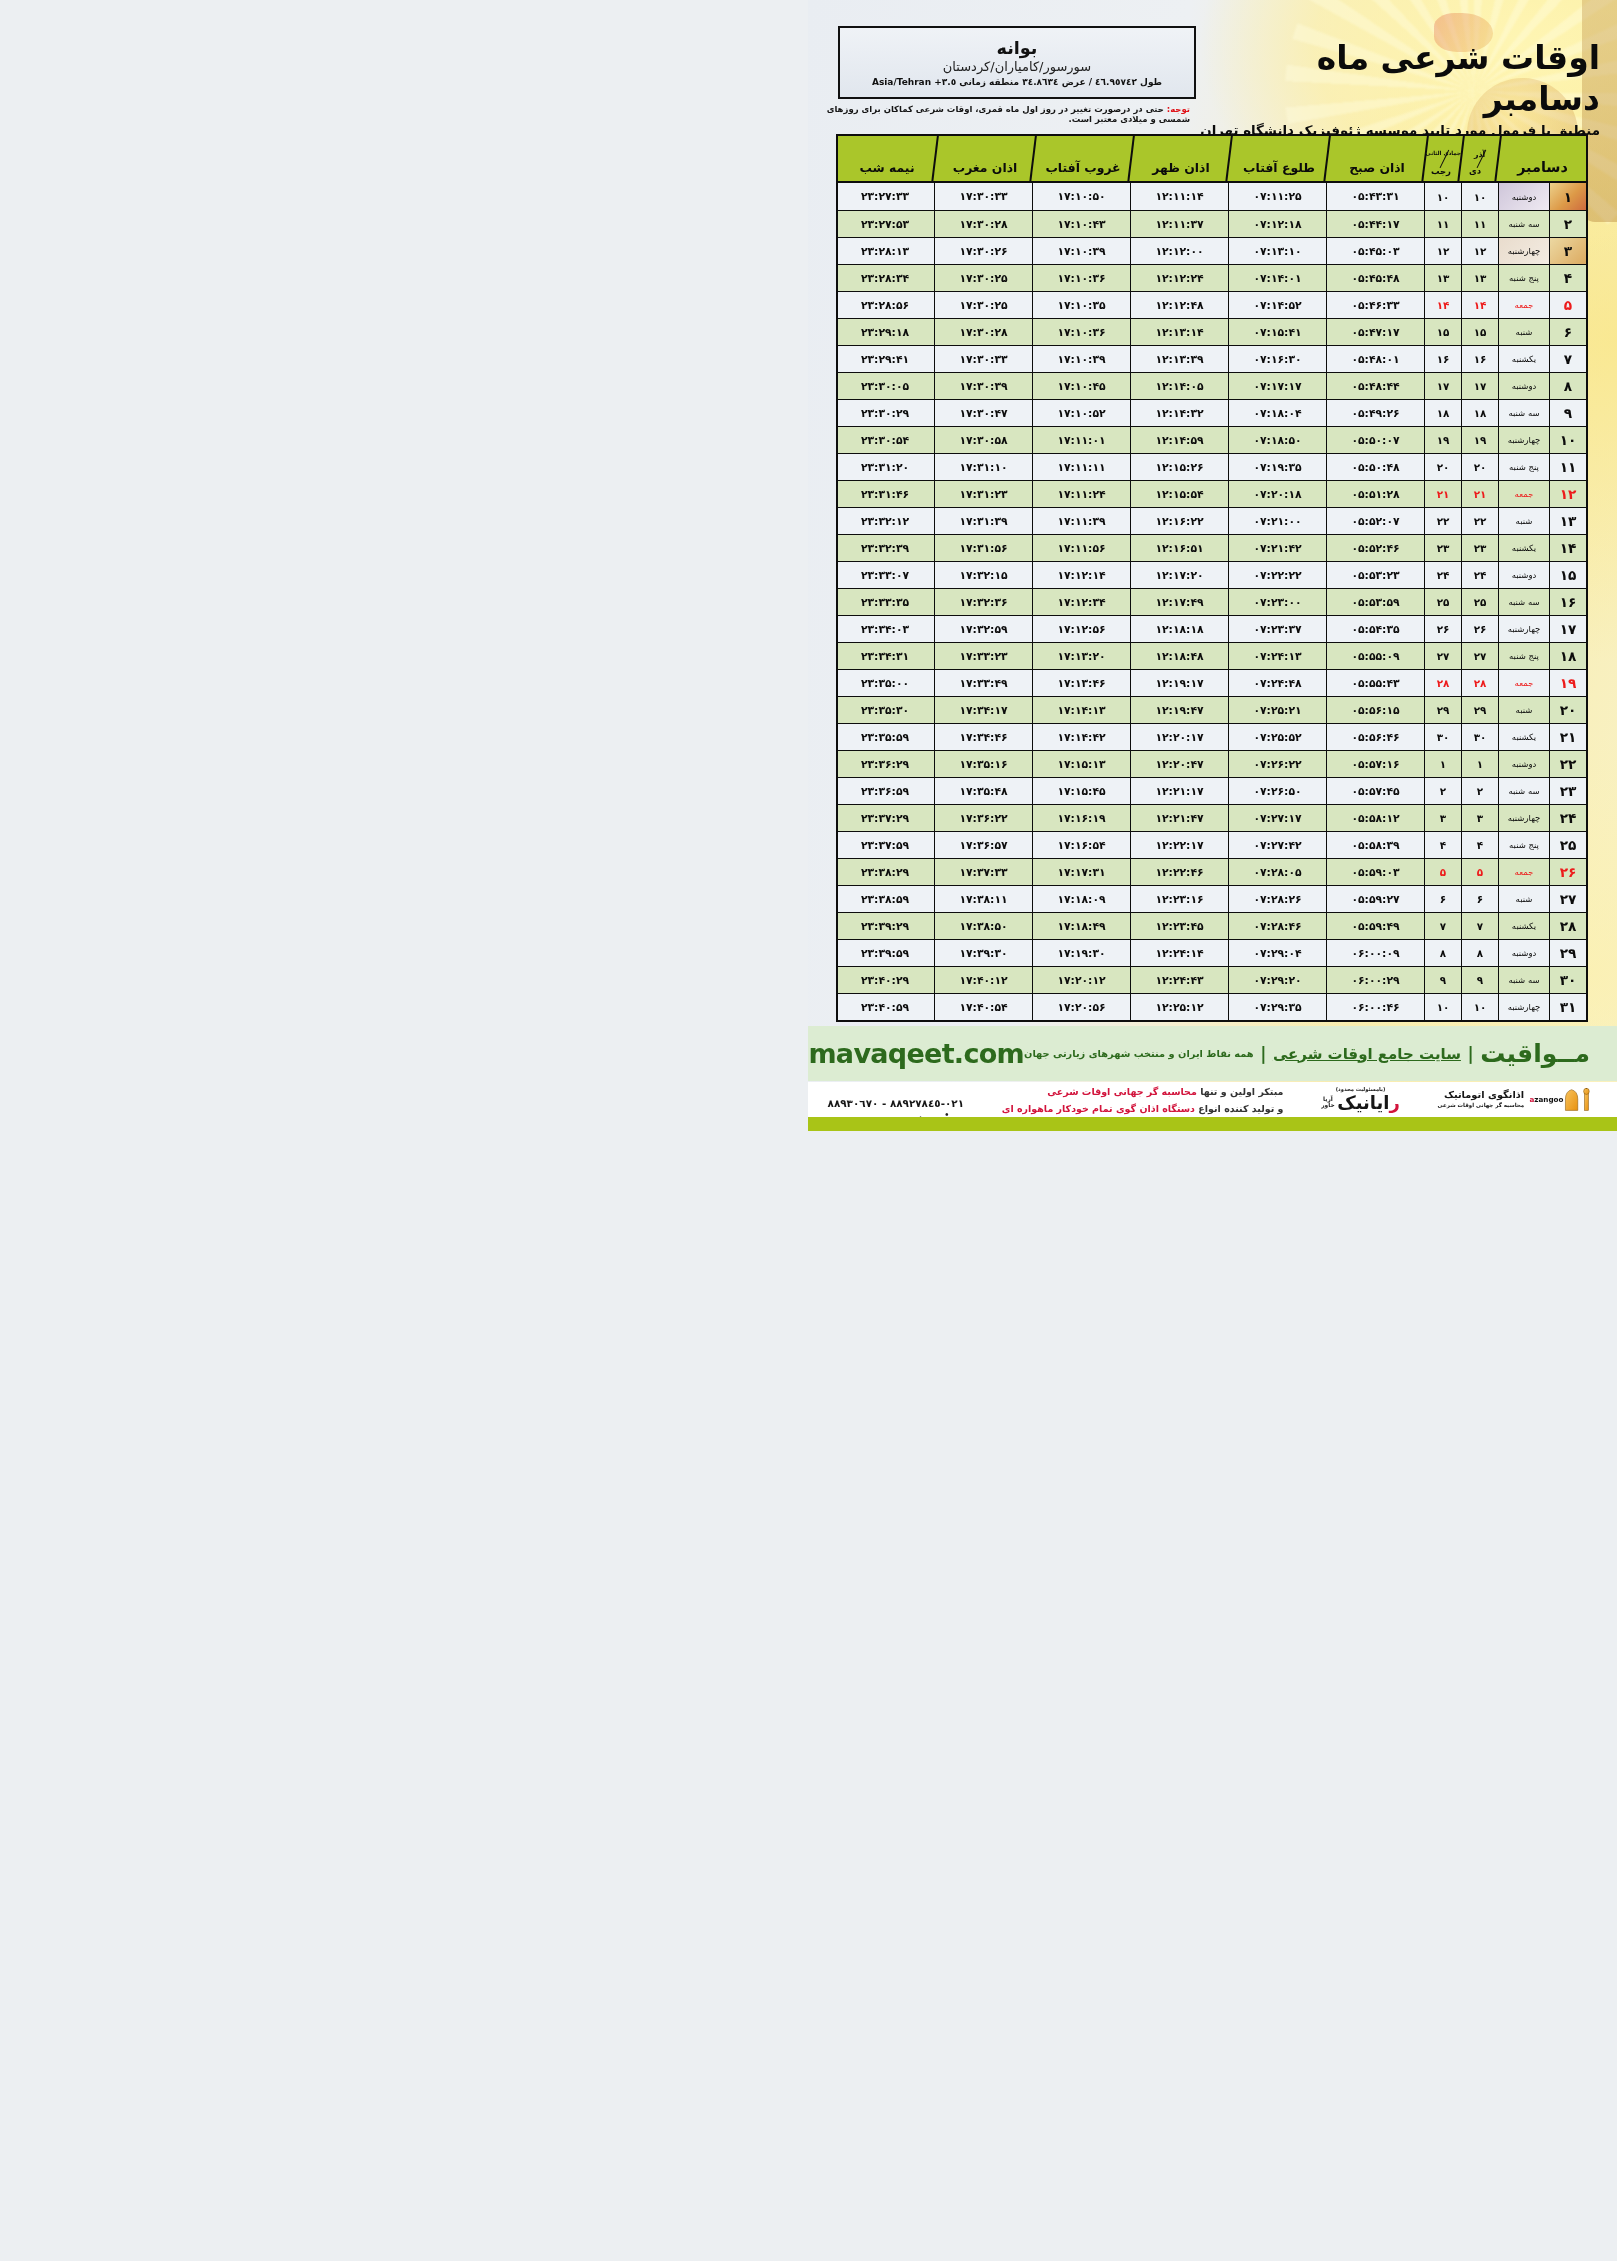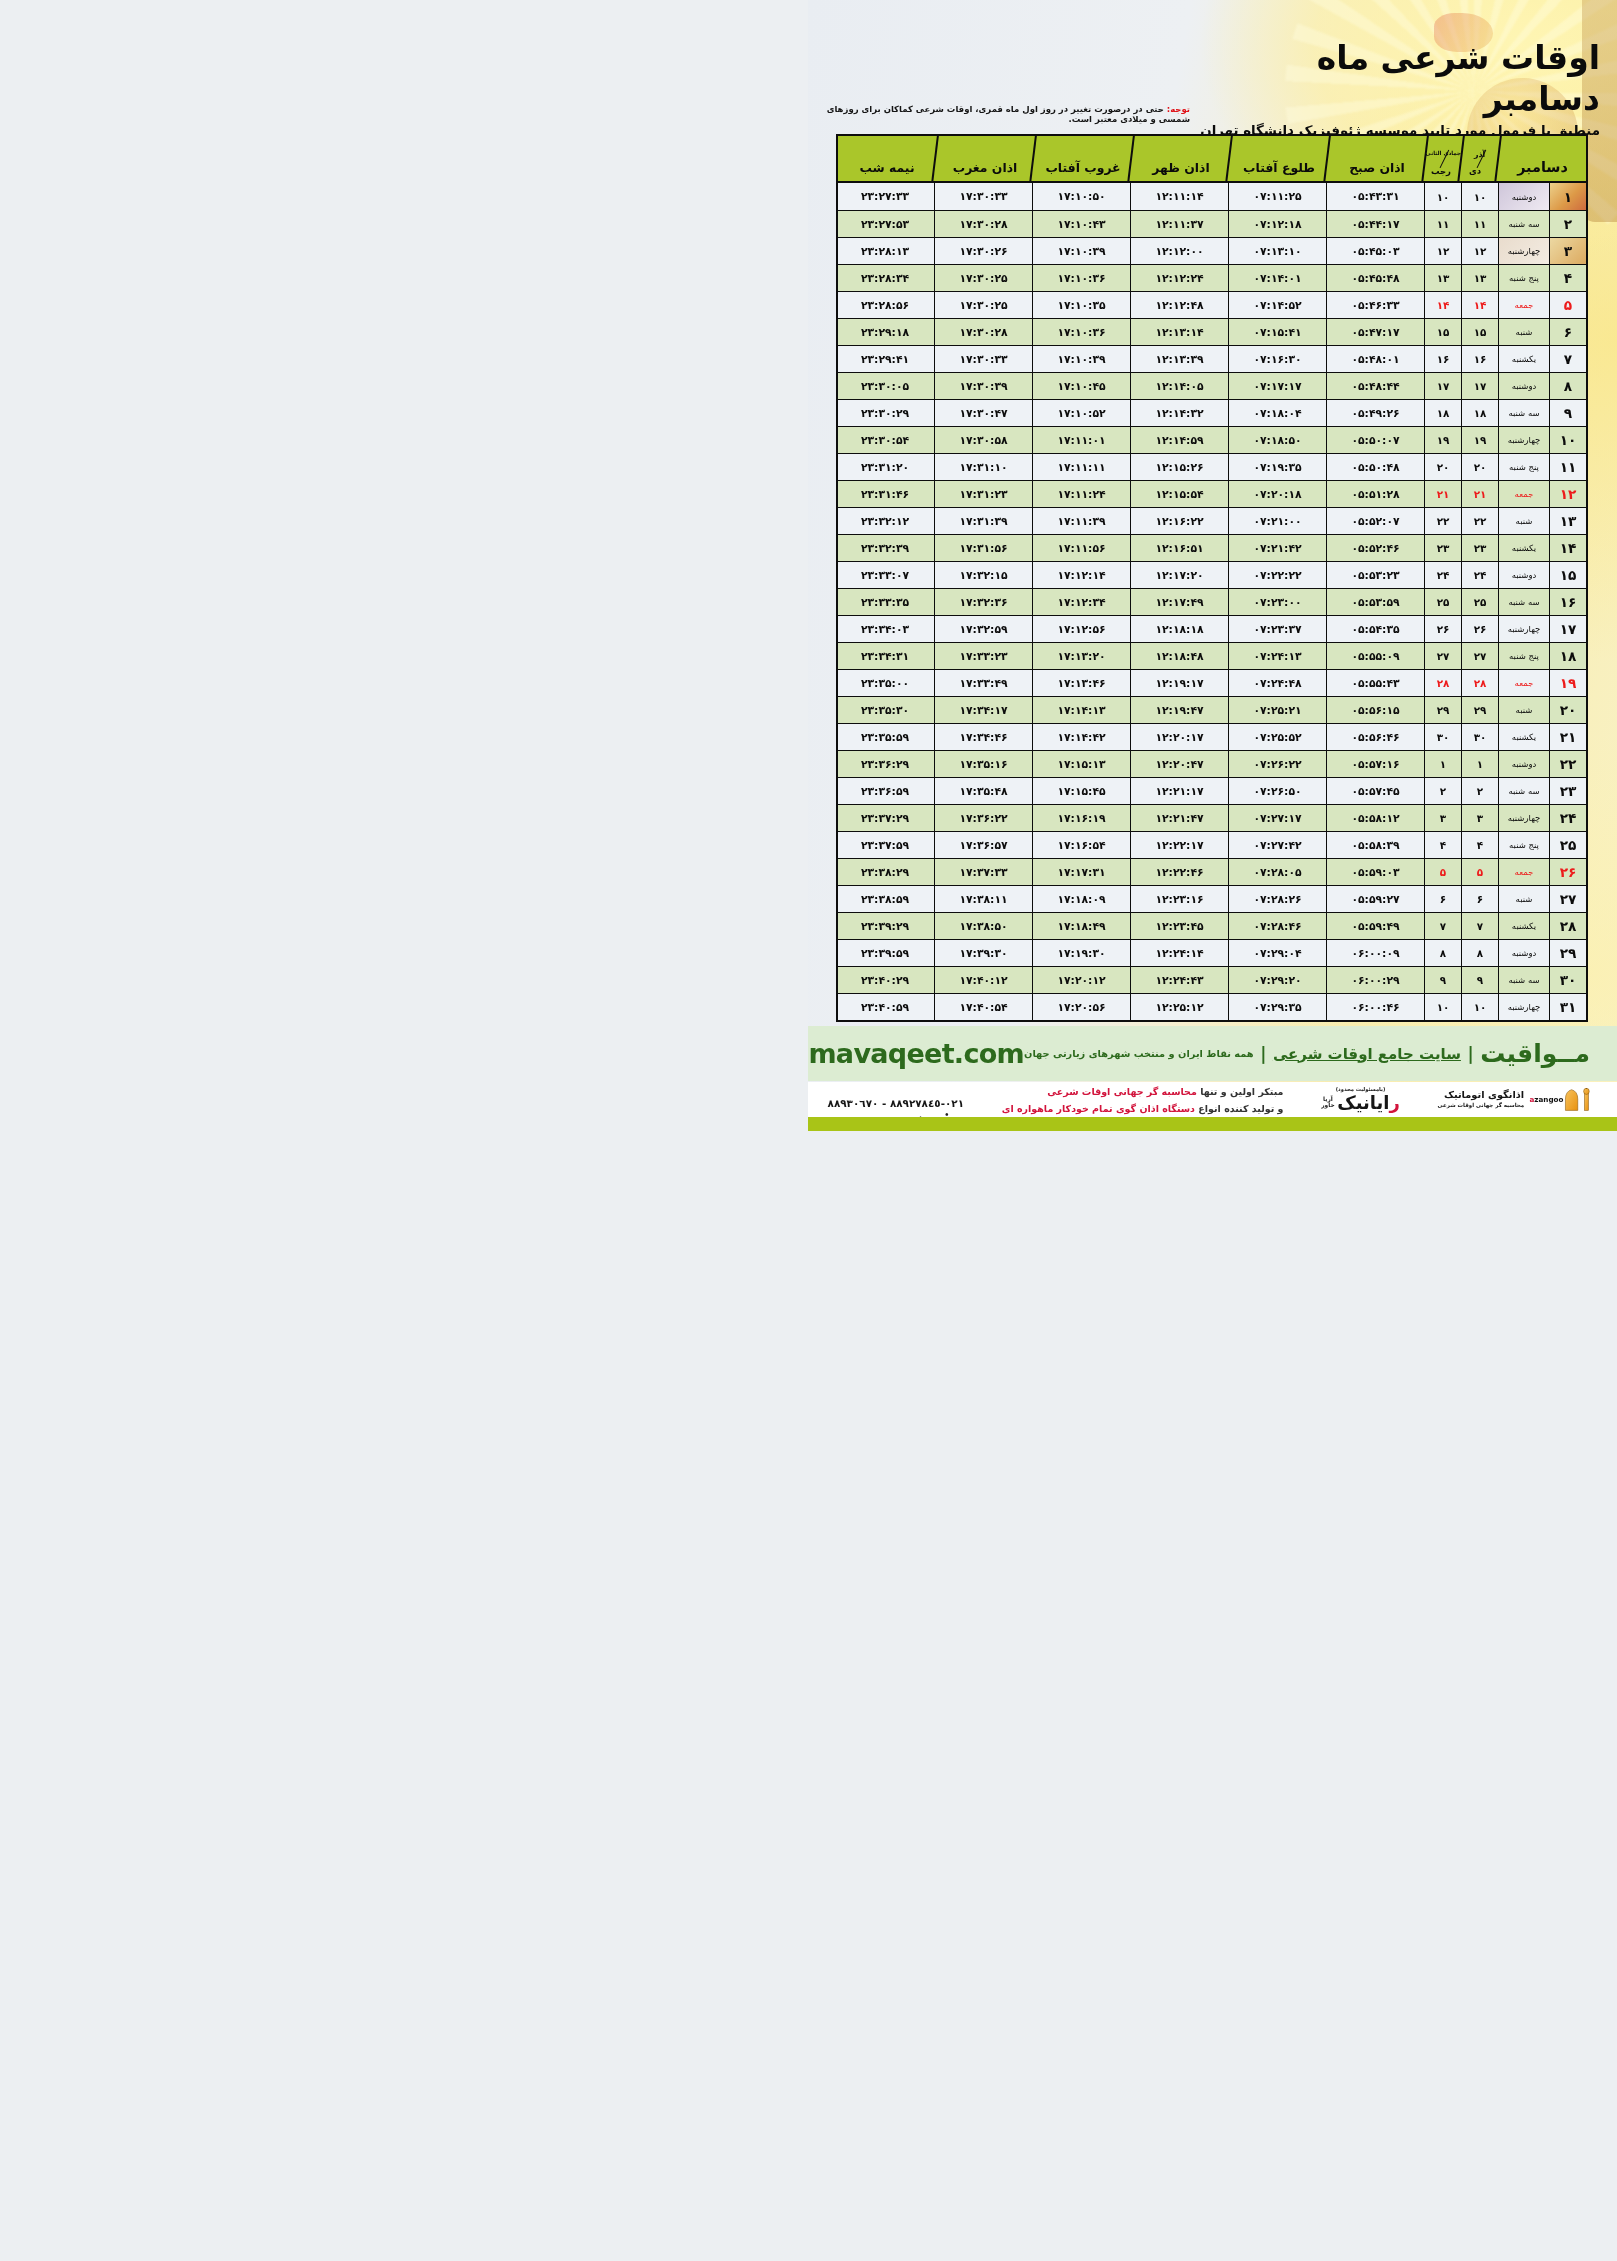--- a/index.html
+++ b/index.html
@@ -109,20 +109,28 @@
 </head>
 <body>
 
 <div id="page">
 
   <div class="sunrays"></div>
   <div class="minaret-art"></div>
   <div class="dome-art"></div>
   <div class="blob-art"></div>
 
+  <div class="loc-box">
+    <div class="loc-name">بوانه</div>
+    <div class="loc-region">سورسور/کامیاران/کردستان</div>
+    <div class="loc-coords">
+      <span>طول ٤٦.٩٥٧٤٢ / عرض ٣٤.٨٦٣٤ منطقه زمانی</span>
+      <bdi>Asia/Tehran +٣.٥</bdi>
+    </div>
+  </div>
 
   <div class="note-line">
     <span class="red">توجه:</span><span> حتی در درصورت تغییر در روز اول ماه قمری، اوقات شرعی کماکان برای روزهای شمسی و میلادی معتبر است.</span>
   </div>
 
   <div class="title-block">
     <div class="tb-main">اوقات شرعی ماه دسامبر</div>
     <div class="tb-sub">منطبق با فرمول مورد تایید موسسه ژئوفیزیک دانشگاه تهران</div>
     <div class="tb-dates">١٤٠٤ شمسی | ١٤٤٧ قمری | ٢٠٢٥ میلادی</div>
   </div>

